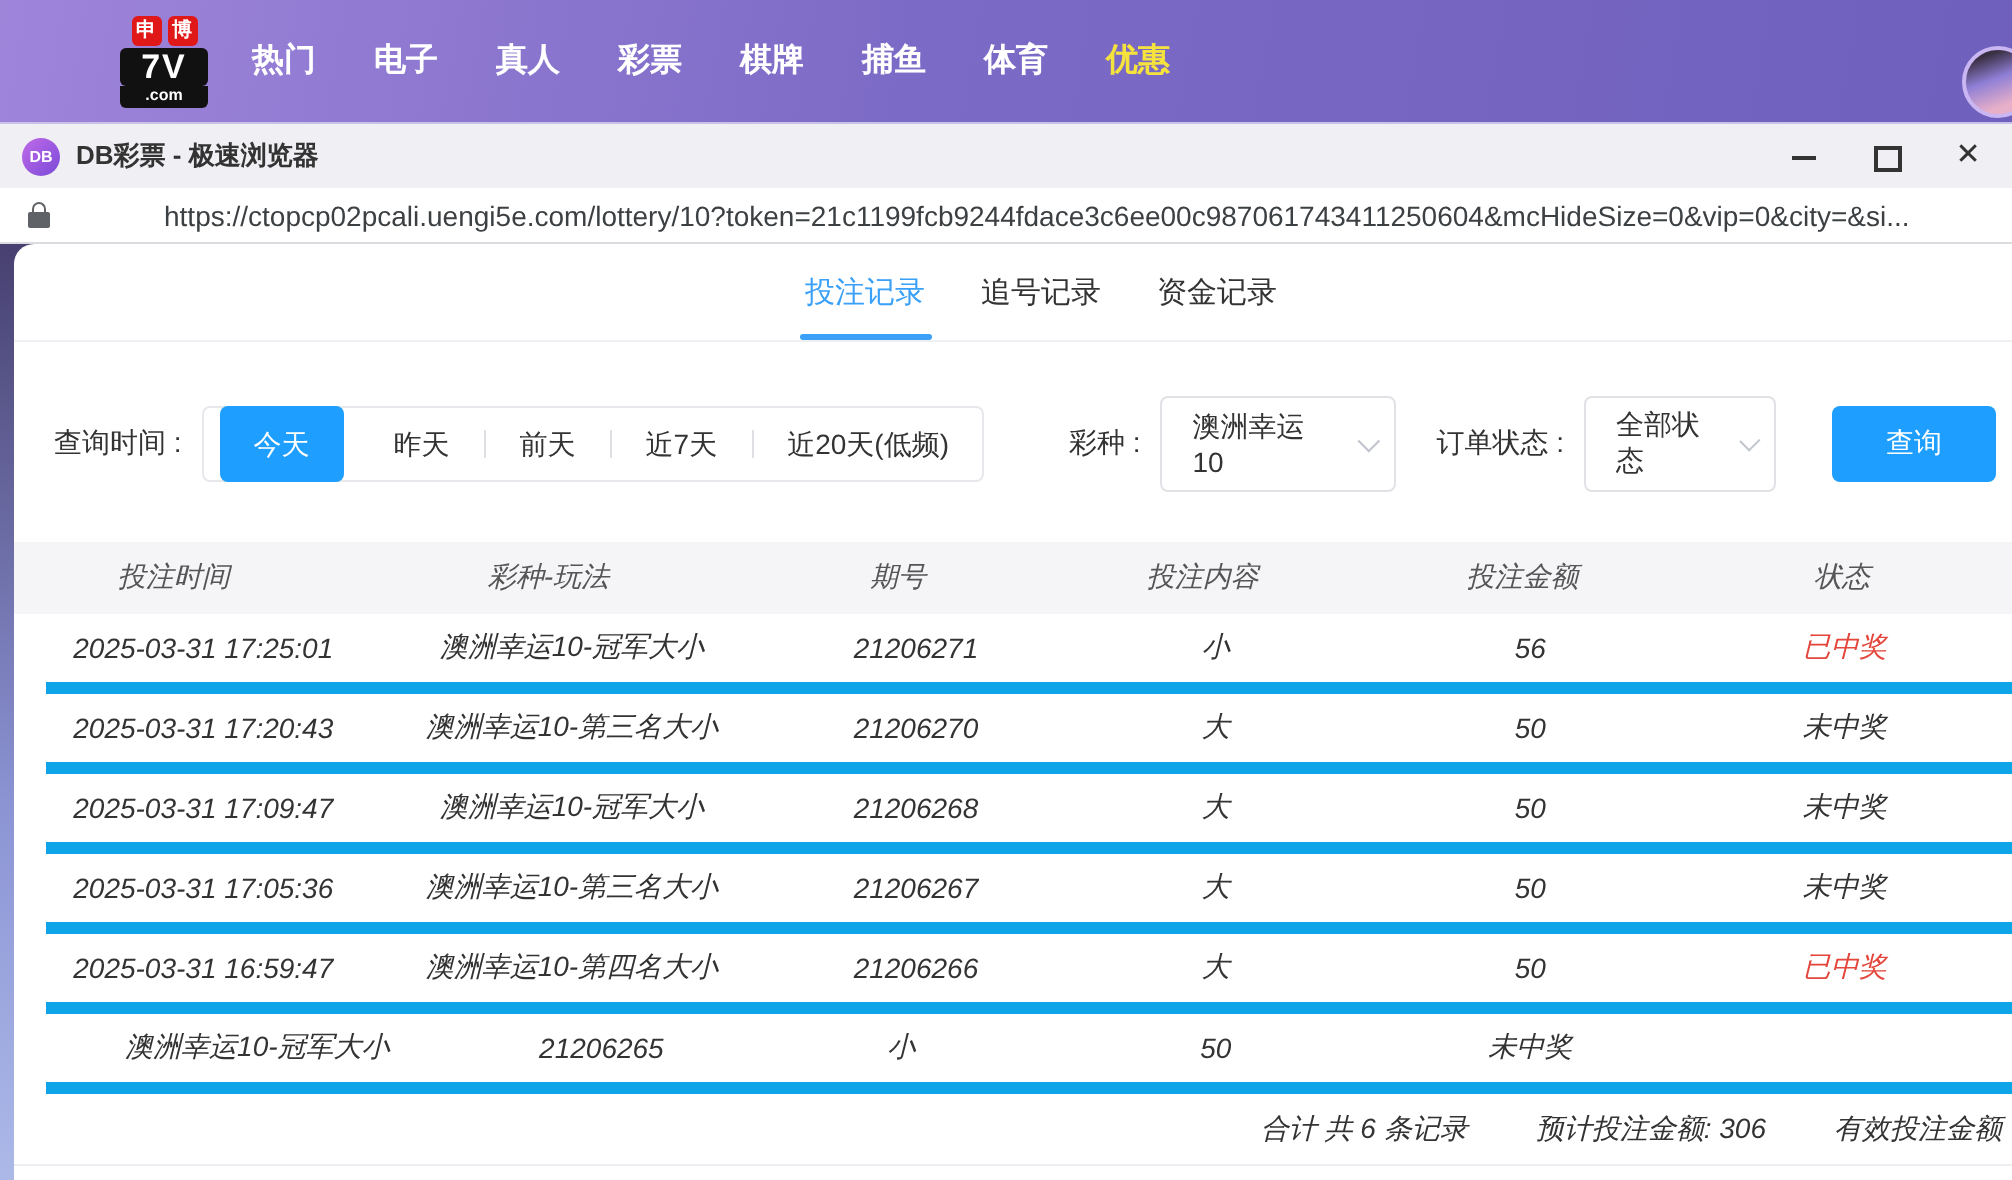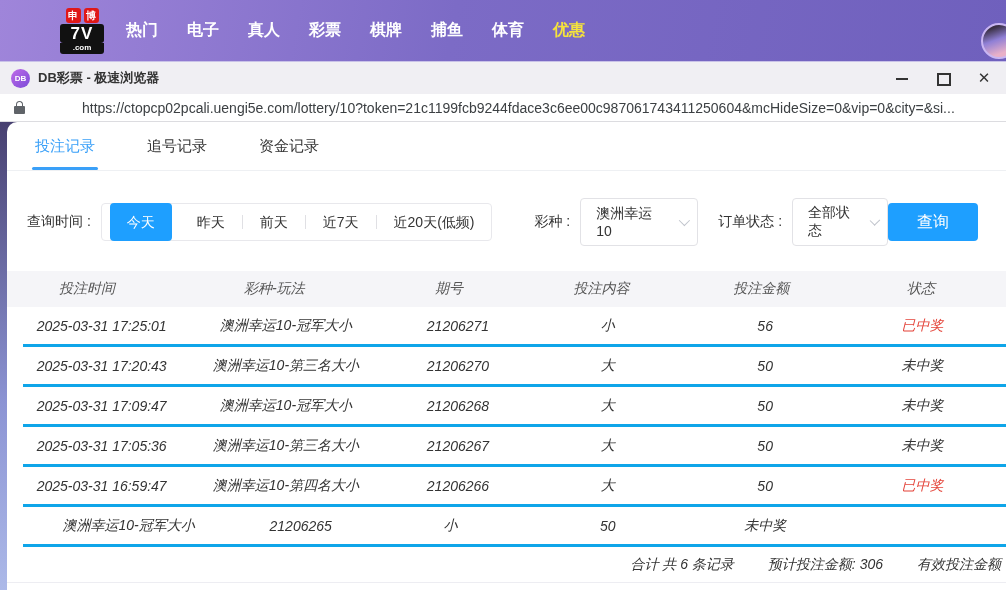--- a/index.html
+++ b/index.html
@@ -45,52 +45,52 @@
   .lock-shackle { position:absolute; top:0; left:2px; width:7px; height:7px;
     border:1.5px solid #5f6368; border-bottom:none; border-radius:4px 4px 0 0; }
   .url-text { font-size:14px; color:#3c4043; white-space:nowrap; overflow:hidden; }
 
   
   .content-shell { height:468px;
     background:linear-gradient(180deg,#474070 0%,#8C94D4 60%,#ACB9E8 100%); }
   .card { margin-left:7px; height:100%; background:#fff; border-top-left-radius:10px; overflow:hidden; }
 
   
-  .tabbar { display:flex; gap:52px; padding-left:28px; height:49px; align-items:center;
-    border-bottom:1px solid #EEF0F3; }
+  .tabbar { display:flex; gap:28px; padding-left:28px; height:49px; align-items:center;
+    border-bottom:1px solid #EEF0F3;justify-content:center; }
   .tab { font-size:15px; color:#333; cursor:pointer; position:relative; height:100%;
     display:flex; align-items:center; }
   .tab.active { color:#3AA0F8; }
   .tab.active::after { content:""; position:absolute; bottom:0; left:-3px; right:-3px; height:3px;
     background:#3AA0F8; border-radius:3px; }
 
   
   .filters { display:flex; align-items:center; margin-top:27px; padding-left:20px; }
   .f-label { font-size:14px; color:#333; margin-right:10px; white-space:nowrap; }
   .seg { display:flex; align-items:center; border:1px solid #E8E8EC; border-radius:4px; height:38px; }
   .seg-btn { padding:0 17px; font-size:14px; color:#333; line-height:36px; cursor:pointer;
     position:relative; white-space:nowrap; }
   .seg-btn.active { background:#1E9FFF; color:#fff; border-radius:4px; height:38px; line-height:38px;
     margin:-1px 8px; }
   .seg-sep { width:1px; height:14px; background:#E0E0E4; }
   .select { display:flex; align-items:center; justify-content:space-between;
     border:1px solid #E2E2E6; border-radius:4px; height:48px; padding:0 10px 0 15px;
     font-size:14px; color:#333; cursor:pointer; }
   .chev { width:8px; height:8px; border-right:1.5px solid #c0c4cc; border-bottom:1.5px solid #c0c4cc;
     transform:rotate(45deg) translateY(-2px); margin-left:12px; }
-  .btn-query { width:90px; height:38px; background:#1E9FFF; border:none;
-    border-radius:4px; color:#fff; font-size:16px; cursor:pointer;
+  .btn-query { margin-left:28px; width:82px; height:38px; background:#1E9FFF; border:none;
+    border-radius:4px; color:#fff; font-size:14px; cursor:pointer;
     font-family:"Liberation Sans","DejaVu Sans",sans-serif; }
   .ml40 { margin-left:42px; } .ml20 { margin-left:20px; }
 
   
   .table { margin-top:25px;font-style:italic; }
   .thead { display:flex; background:#F5F5F8; height:36px; align-items:center; }
   .th { font-size:14px; color:#555; text-align:center; }
-  .tr { display:flex; height:40px; align-items:center; border-bottom:3px solid #0ea5e9;margin-left:16px; }
+  .tr { display:flex; height:40px; align-items:center; border-bottom:6px solid #0ea5e9;margin-left:16px; }
   .td { font-size:14px; color:#333; text-align:center; white-space:nowrap; }
   .td.won { color:#E4463C; }
   .c0{width:16%;} .c1{width:21.5%;} .c2{width:13.5%;} .c3{width:17%;} .c4{width:15%;} .c5{width:17%;}
 
   
   .summary { display:flex; justify-content:flex-end; align-items:center; gap:34px;
     height:36px; border-bottom:1px solid #EDEDF2; font-size:14px; color:#333;
     white-space:nowrap; overflow:hidden; padding-right:5px; }
 </style>
 </head>

